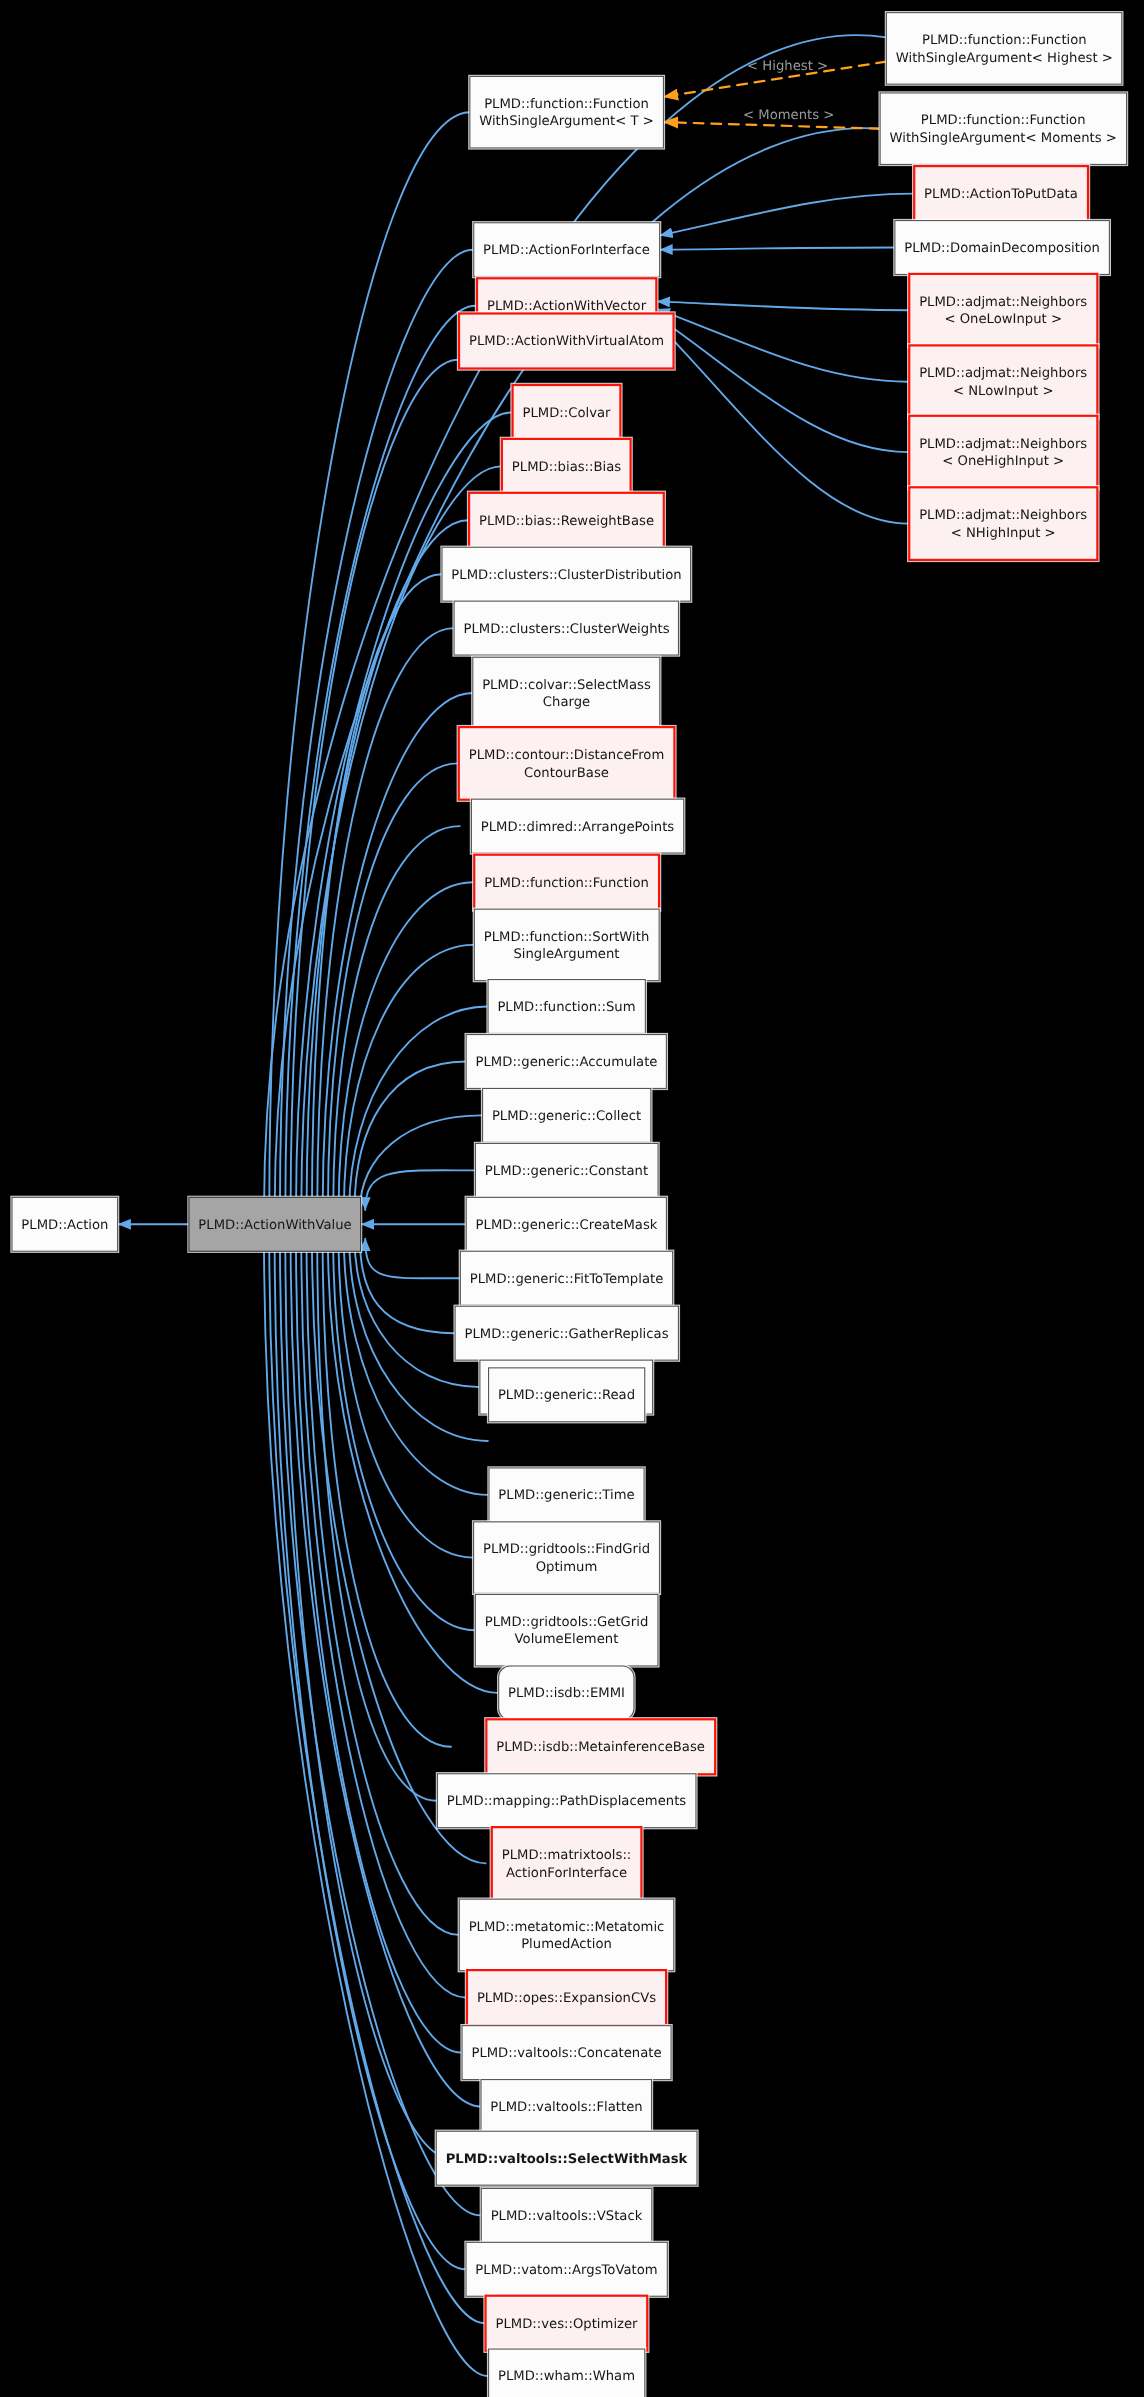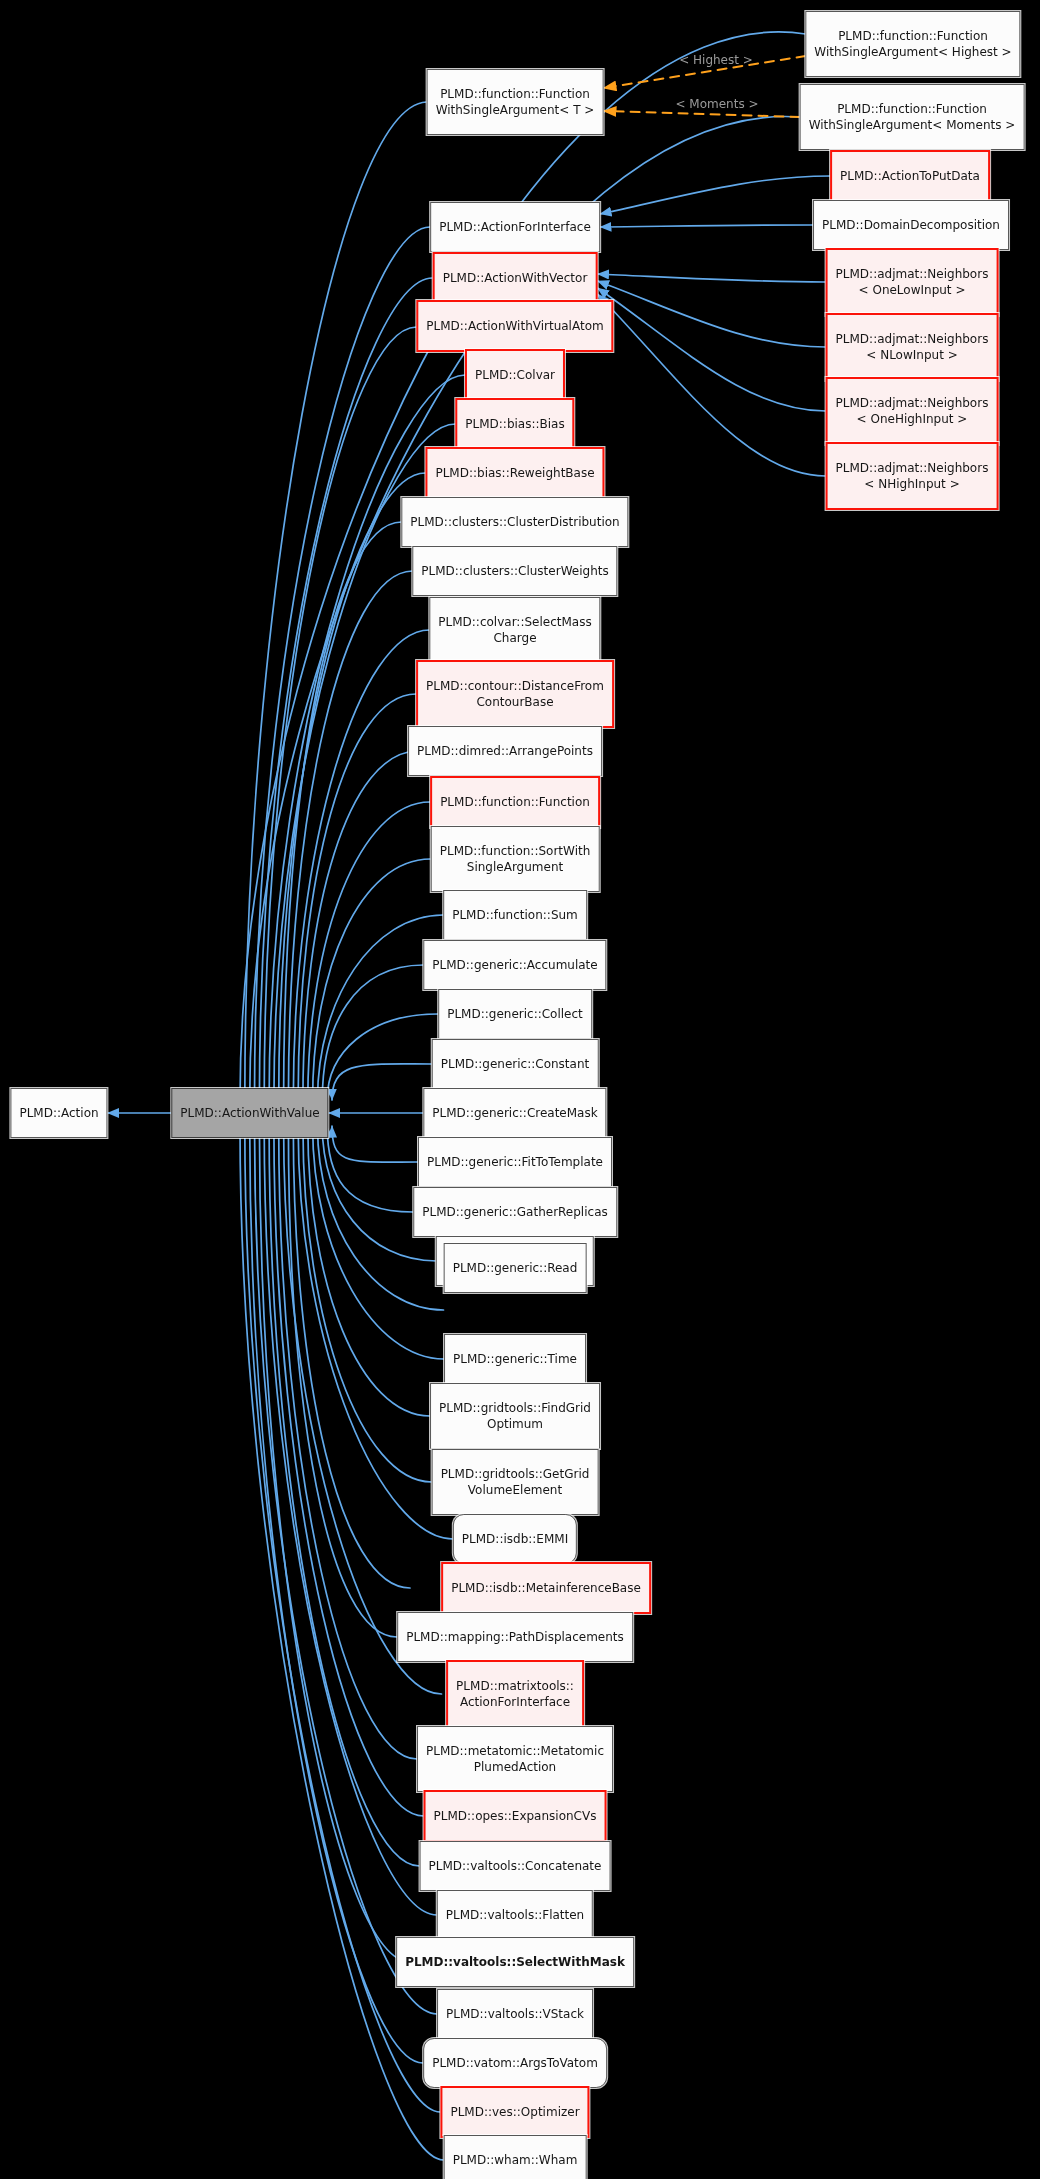--- a/index.html
+++ b/index.html
@@ -130,21 +130,21 @@
     <div class="node red" style="left: 912px; top: 476px;">
       <span class="line">PLMD::adjmat::Neighbors</span>
       <span class="line">&lt; NHighInput &gt;</span>
     </div>
     <div class="node normal" style="left: 515px; top: 227px;">
       <span class="line">PLMD::ActionForInterface</span>
     </div>
     <div class="node red" style="left: 515px; top: 278px;">
       <span class="line">PLMD::ActionWithVector</span>
     </div>
-    <div class="node red" style="left: 515px; top: 326px;">
+    <div class="node red" style="left: 515px; top: 310px;">
       <span class="line">PLMD::ActionWithVirtualAtom</span>
     </div>
     <div class="node red" style="left: 515px; top: 375px;">
       <span class="line">PLMD::Colvar</span>
     </div>
     <div class="node red" style="left: 515px; top: 424px;">
       <span class="line">PLMD::bias::Bias</span>
     </div>
     <div class="node red" style="left: 515px; top: 473px;">
       <span class="line">PLMD::bias::ReweightBase</span>
@@ -156,21 +156,21 @@
       <span class="line">PLMD::clusters::ClusterWeights</span>
     </div>
     <div class="node normal" style="left: 515px; top: 630px;">
       <span class="line">PLMD::colvar::SelectMass</span>
       <span class="line">Charge</span>
     </div>
     <div class="node red" style="left: 515px; top: 694px;">
       <span class="line">PLMD::contour::DistanceFrom</span>
       <span class="line">ContourBase</span>
     </div>
-    <div class="node normal" style="left: 505px; top: 751px;">
+    <div class="node normal" style="left: 525px; top: 751px;">
       <span class="line">PLMD::dimred::ArrangePoints</span>
     </div>
     <div class="node red" style="left: 515px; top: 802px;">
       <span class="line">PLMD::function::Function</span>
     </div>
     <div class="node normal" style="left: 515px; top: 859px;">
       <span class="line">PLMD::function::SortWith</span>
       <span class="line">SingleArgument</span>
     </div>
     <div class="node normal" style="left: 515px; top: 915px;">
@@ -236,21 +236,21 @@
     </div>
     <div class="node normal" style="left: 515px; top: 1915px;">
       <span class="line">PLMD::valtools::Flatten</span>
     </div>
     <div class="node normal" style="left: 515px; top: 1962px; font-weight: bold;">
       <span class="line">PLMD::valtools::SelectWithMask</span>
     </div>
     <div class="node normal" style="left: 515px; top: 2014px;">
       <span class="line">PLMD::valtools::VStack</span>
     </div>
-    <div class="node normal" style="left: 515px; top: 2063px; border-radius: 11px;">
+    <div class="node normal" style="left: 515px; top: 2063px;">
       <span class="line">PLMD::vatom::ArgsToVatom</span>
     </div>
     <div class="node red" style="left: 515px; top: 2112px;">
       <span class="line">PLMD::ves::Optimizer</span>
     </div>
     <div class="node normal" style="left: 515px; top: 2160px;">
       <span class="line">PLMD::wham::Wham</span>
     </div>
   </div>
 

